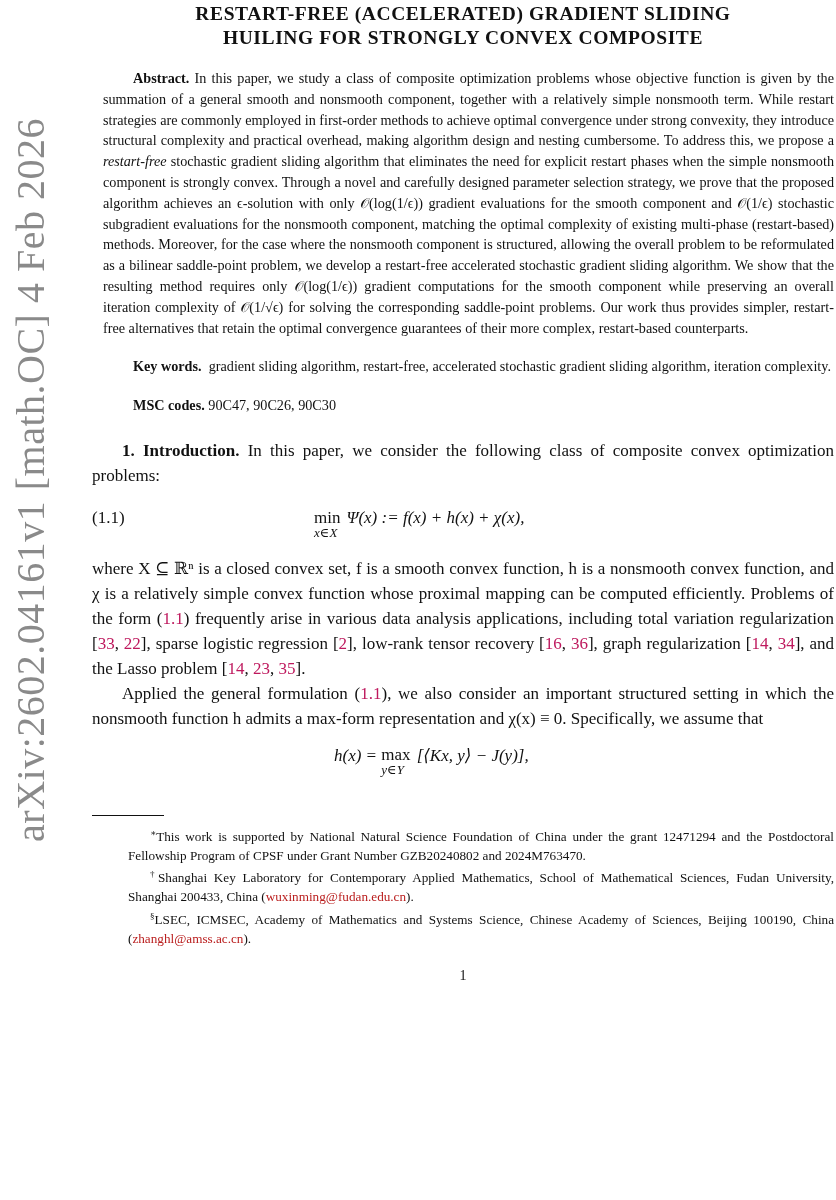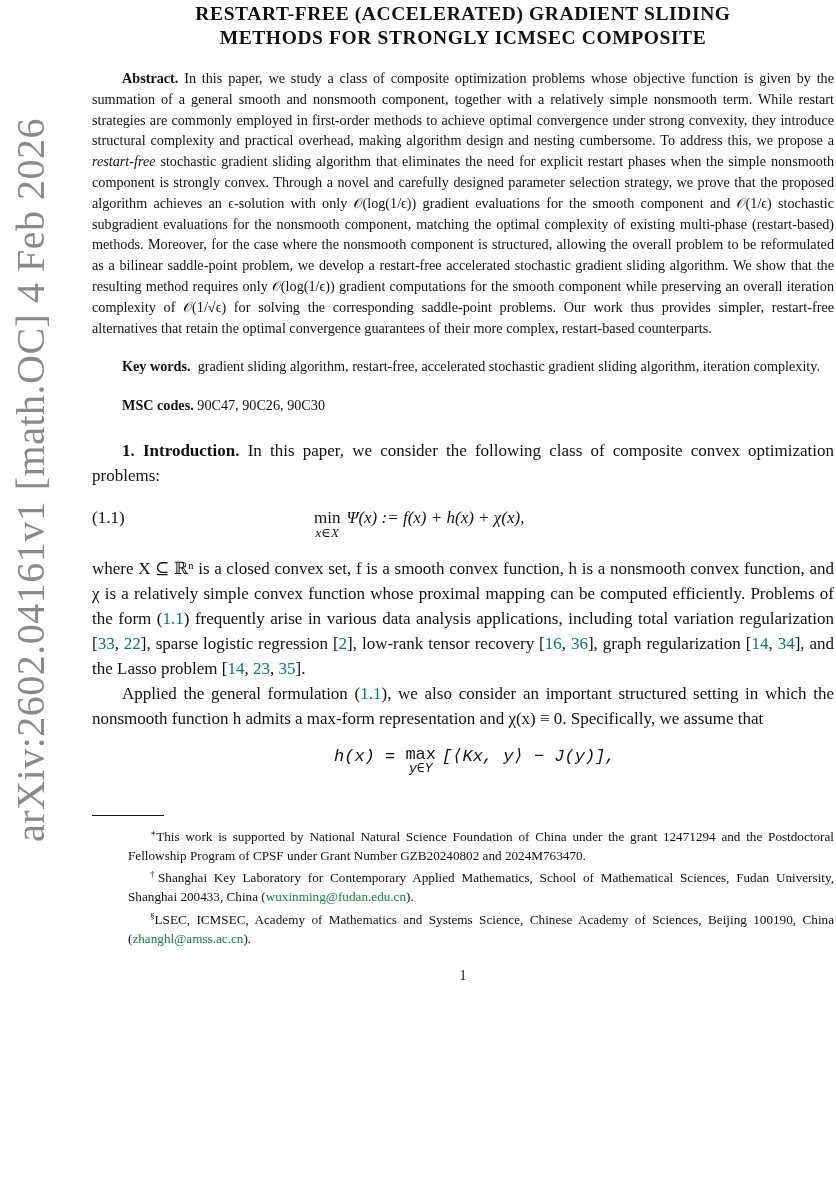--- a/index.html
+++ b/index.html
@@ -27,61 +27,61 @@
     text-align: center; font-weight: bold; font-size: 19.5px; line-height: 24px;
     margin-top: 0px; letter-spacing: 0.6px;
   }
   .title sup { font-weight: normal; font-size: 11px; }
   .authors {
     text-align: center; font-size: 14px; margin-top: 14px; letter-spacing: 1px;
   }
   .authors .sc { font-size: 12px; }
   .authors sup { font-size: 9px; }
   .abstract, .keywords, .msc {
-    font-size: 14.2px; line-height: 20.8px; text-align: justify;
+    font-size: 14.2px; line-height: 20.8px; text-align: justify; margin-left: 11px;
   }
   .abstract { margin-top: 18px; }
   .indent { text-indent: 30px; }
   .keywords { margin-top: 18px; }
   .msc { margin-top: 18px; }
   .bold { font-weight: bold; }
   .section {
     font-size: 17px; line-height: 25px; text-align: justify; margin-top: 22px;
   }
   .section .bold { font-weight: bold; }
   .body-text { font-size: 17px; line-height: 25px; text-align: justify; }
   .equation {
     position: relative; height: 56px; font-size: 17px; margin: 6px 0;
   }
   .eq-label { position: absolute; left: 0; top: 14px; }
   .eq-body { position: absolute; left: 222px; top: 14px; white-space: nowrap; }
   .eq-body2 { position: absolute; left: 242px; top: 8px; white-space: nowrap; }
-  .minop { display: inline-block; text-align: center; vertical-align: top; margin-right: 6px; }
+  .minop { display: inline-block; text-align: left; vertical-align: top; margin-right: 6px; }
   .minop .sub { display: block; font-size: 13px; font-style: italic; line-height: 10px; }
   .it { font-style: italic; }
-  .link-blue { color: #0f766e; }
-  .link-red { color: #15803d; }
+  .link-blue { color: #be185d; }
+  .link-red { color: #b91c1c; }
   .rule { width: 72px; border-top: 1px solid #111; margin-top: 18px; }
   .footnotes { font-size: 13.2px; line-height: 18.5px; text-align: justify; margin-top: 8px; margin-left: 36px; }
   .fn { text-indent: 22px; }
   .fn sup { font-size: 9px; }
   .page-num { text-align: center; font-size: 14px; margin-top: 20px; }
 </style>
 </head>
 <body>
 
 <div class="stamp">
   <div class="stamp-text">arXiv:2602.04161v1  [math.OC]  4 Feb 2026</div>
 </div>
 
 <div class="page">
 
   <div class="title" style="margin-top:2px;">
     <div>RESTART-FREE (ACCELERATED) GRADIENT SLIDING</div>
-    <div>METHODS FOR STRONGLY ICMSEC COMPOSITE</div>
+    <div>HUILING FOR STRONGLY CONVEX COMPOSITE</div>
   </div>
 
 
   <div class="abstract indent">
     <span class="bold">Abstract.</span>
     <span>In this paper, we study a class of composite optimization problems whose objective function is given by the summation of a general smooth and nonsmooth component, together with a relatively simple nonsmooth term. While restart strategies are commonly employed in first-order methods to achieve optimal convergence under strong convexity, they introduce structural complexity and practical overhead, making algorithm design and nesting cumbersome. To address this, we propose a </span><span class="it">restart-free</span><span> stochastic gradient sliding algorithm that eliminates the need for explicit restart phases when the simple nonsmooth component is strongly convex. Through a novel and carefully designed parameter selection strategy, we prove that the proposed algorithm achieves an ϵ-solution with only 𝒪(log(1/ϵ)) gradient evaluations for the smooth component and 𝒪(1/ϵ) stochastic subgradient evaluations for the nonsmooth component, matching the optimal complexity of existing multi-phase (restart-based) methods. Moreover, for the case where the nonsmooth component is structured, allowing the overall problem to be reformulated as a bilinear saddle-point problem, we develop a restart-free accelerated stochastic gradient sliding algorithm. We show that the resulting method requires only 𝒪(log(1/ϵ)) gradient computations for the smooth component while preserving an overall iteration complexity of 𝒪(1/√ϵ) for solving the corresponding saddle-point problems. Our work thus provides simpler, restart-free alternatives that retain the optimal convergence guarantees of their more complex, restart-based counterparts.</span>
   </div>
 
   <div class="keywords indent">
     <span class="bold">Key words.</span>&nbsp;
@@ -106,21 +106,21 @@
   </div>
 
   <div class="body-text">
     <span>where X ⊆ ℝⁿ is a closed convex set, f is a smooth convex function, h is a nonsmooth convex function, and χ is a relatively simple convex function whose proximal mapping can be computed efficiently. Problems of the form (</span><a class="link-blue">1.1</a><span>) frequently arise in various data analysis applications, including total variation regularization [</span><a class="link-blue">33</a>, <a class="link-blue">22</a><span>], sparse logistic regression [</span><a class="link-blue">2</a><span>], low-rank tensor recovery [</span><a class="link-blue">16</a>, <a class="link-blue">36</a><span>], graph regularization [</span><a class="link-blue">14</a>, <a class="link-blue">34</a><span>], and the Lasso problem [</span><a class="link-blue">14</a>, <a class="link-blue">23</a>, <a class="link-blue">35</a><span>].</span>
   </div>
 
   <div class="body-text indent">
     <span>Applied the general formulation (</span><a class="link-blue">1.1</a><span>), we also consider an important structured setting in which the nonsmooth function h admits a max-form representation and χ(x) ≡ 0. Specifically, we assume that</span>
   </div>
 
-  <div class="equation" style="height:60px;font-family:Liberation Mono, monospace;">
+  <div class="equation" style="height:60px;">
     <span class="eq-body2">
       <span class="it">h(x) = </span><span class="minop"><span>max</span><span class="sub">y∈Y</span></span><span class="it">[⟨Kx, y⟩ − J(y)],</span>
     </span>
   </div>
 
   <div class="rule"></div>
 
   <div class="footnotes">
     <div class="fn"><sup>∗</sup><span>This work is supported by National Natural Science Foundation of China under the grant 12471294 and the Postdoctoral Fellowship Program of CPSF under Grant Number GZB20240802 and 2024M763470.</span></div>
     <div class="fn"><sup>†</sup><span>Shanghai Key Laboratory for Contemporary Applied Mathematics, School of Mathematical Sciences, Fudan University, Shanghai 200433, China (</span><a class="link-red">wuxinming@fudan.edu.cn</a><span>).</span></div>

